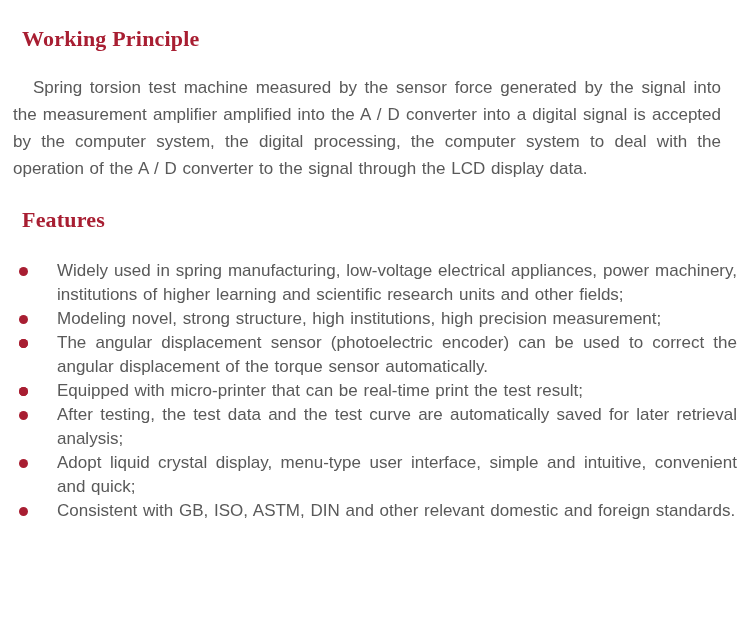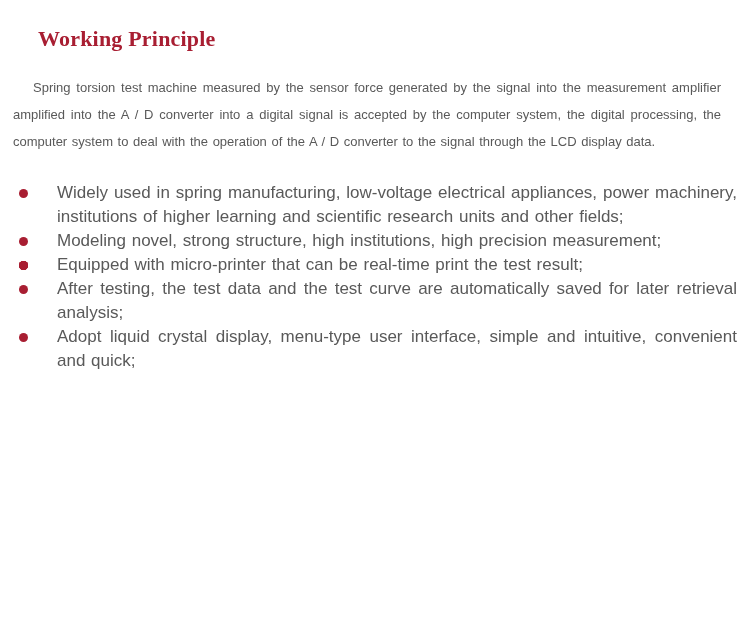--- a/index.html
+++ b/index.html
@@ -17,28 +17,28 @@
     overflow: hidden;
     font-family: "Liberation Sans", "DejaVu Sans", sans-serif;
     color: var(--body-color);
   }
   .section-heading {
     font-family: "Liberation Serif", "DejaVu Serif", serif;
     font-weight: 700;
     font-size: 22px;
     line-height: 27px;
     color: var(--heading-color);
-    margin: 0 0 0 38px;
+    margin: 0 0 0 22px;
     letter-spacing: 0.2px;
   }
   .heading-working-principle { margin-top: 25px; }
   .heading-features { margin-top: 24px; }
   .body-paragraph {
     margin: 22px 29px 0 13px;
-    font-size: 13px;
+    font-size: 17px;
     line-height: 27px;
     text-align: justify;
     text-justify: inter-word;
     text-indent: 20px;
     word-spacing: 1px;
   }
   .features-list {
     list-style: none;
     margin: 26px 13px 6px 13px;
     padding: 0;
@@ -64,44 +64,50 @@
 </style>
 </head>
 <body>
 
 <section>
   <h2 class="section-heading heading-working-principle">Working Principle</h2>
   <p class="body-paragraph">Spring torsion test machine measured by the sensor force generated by the signal into the measurement amplifier amplified into the A / D converter into a digital signal is accepted by the computer system, the digital processing, the computer system to deal with the operation of the A / D converter to the signal through the LCD display data.</p>
 </section>
 
 <section>
+  <h2 class="section-heading heading-features">Features</h2>
   <ul class="features-list">
     <li class="feature-item">
       <span class="bullet-dot"></span>
       <span>Widely used in spring manufacturing, low-voltage electrical appliances, power machinery, institutions of higher learning and scientific research units and other fields;</span>
     </li>
     <li class="feature-item">
       <span class="bullet-dot"></span>
       <span>Modeling novel, strong structure, high institutions, high precision measurement;</span>
     </li>
     <li class="feature-item">
       <span class="bullet-dot"></span>
     </li>
     <li class="feature-item">
       <span class="bullet-dot"></span>
+      <span>The angular displacement sensor (photoelectric encoder) can be used to correct the angular displacement of the torque sensor automatically.</span>
     </li>
     <li class="feature-item">
       <span class="bullet-dot"></span>
     </li>
     <li class="feature-item">
       <span class="bullet-dot"></span>
       <span>Equipped with micro-printer that can be real-time print the test result;</span>
     </li>
     <li class="feature-item">
       <span class="bullet-dot"></span>
       <span>After testing, the test data and the test curve are automatically saved for later retrieval analysis;</span>
     </li>
     <li class="feature-item">
       <span class="bullet-dot"></span>
       <span>Adopt liquid crystal display, menu-type user interface, simple and intuitive, convenient and quick;</span>
     </li>
+    <li class="feature-item">
+      <span class="bullet-dot"></span>
+      <span>Consistent with GB, ISO, ASTM, DIN and other relevant domestic and foreign standards.</span>
+    </li>
   </ul>
 </section>
 
 </body></html>

